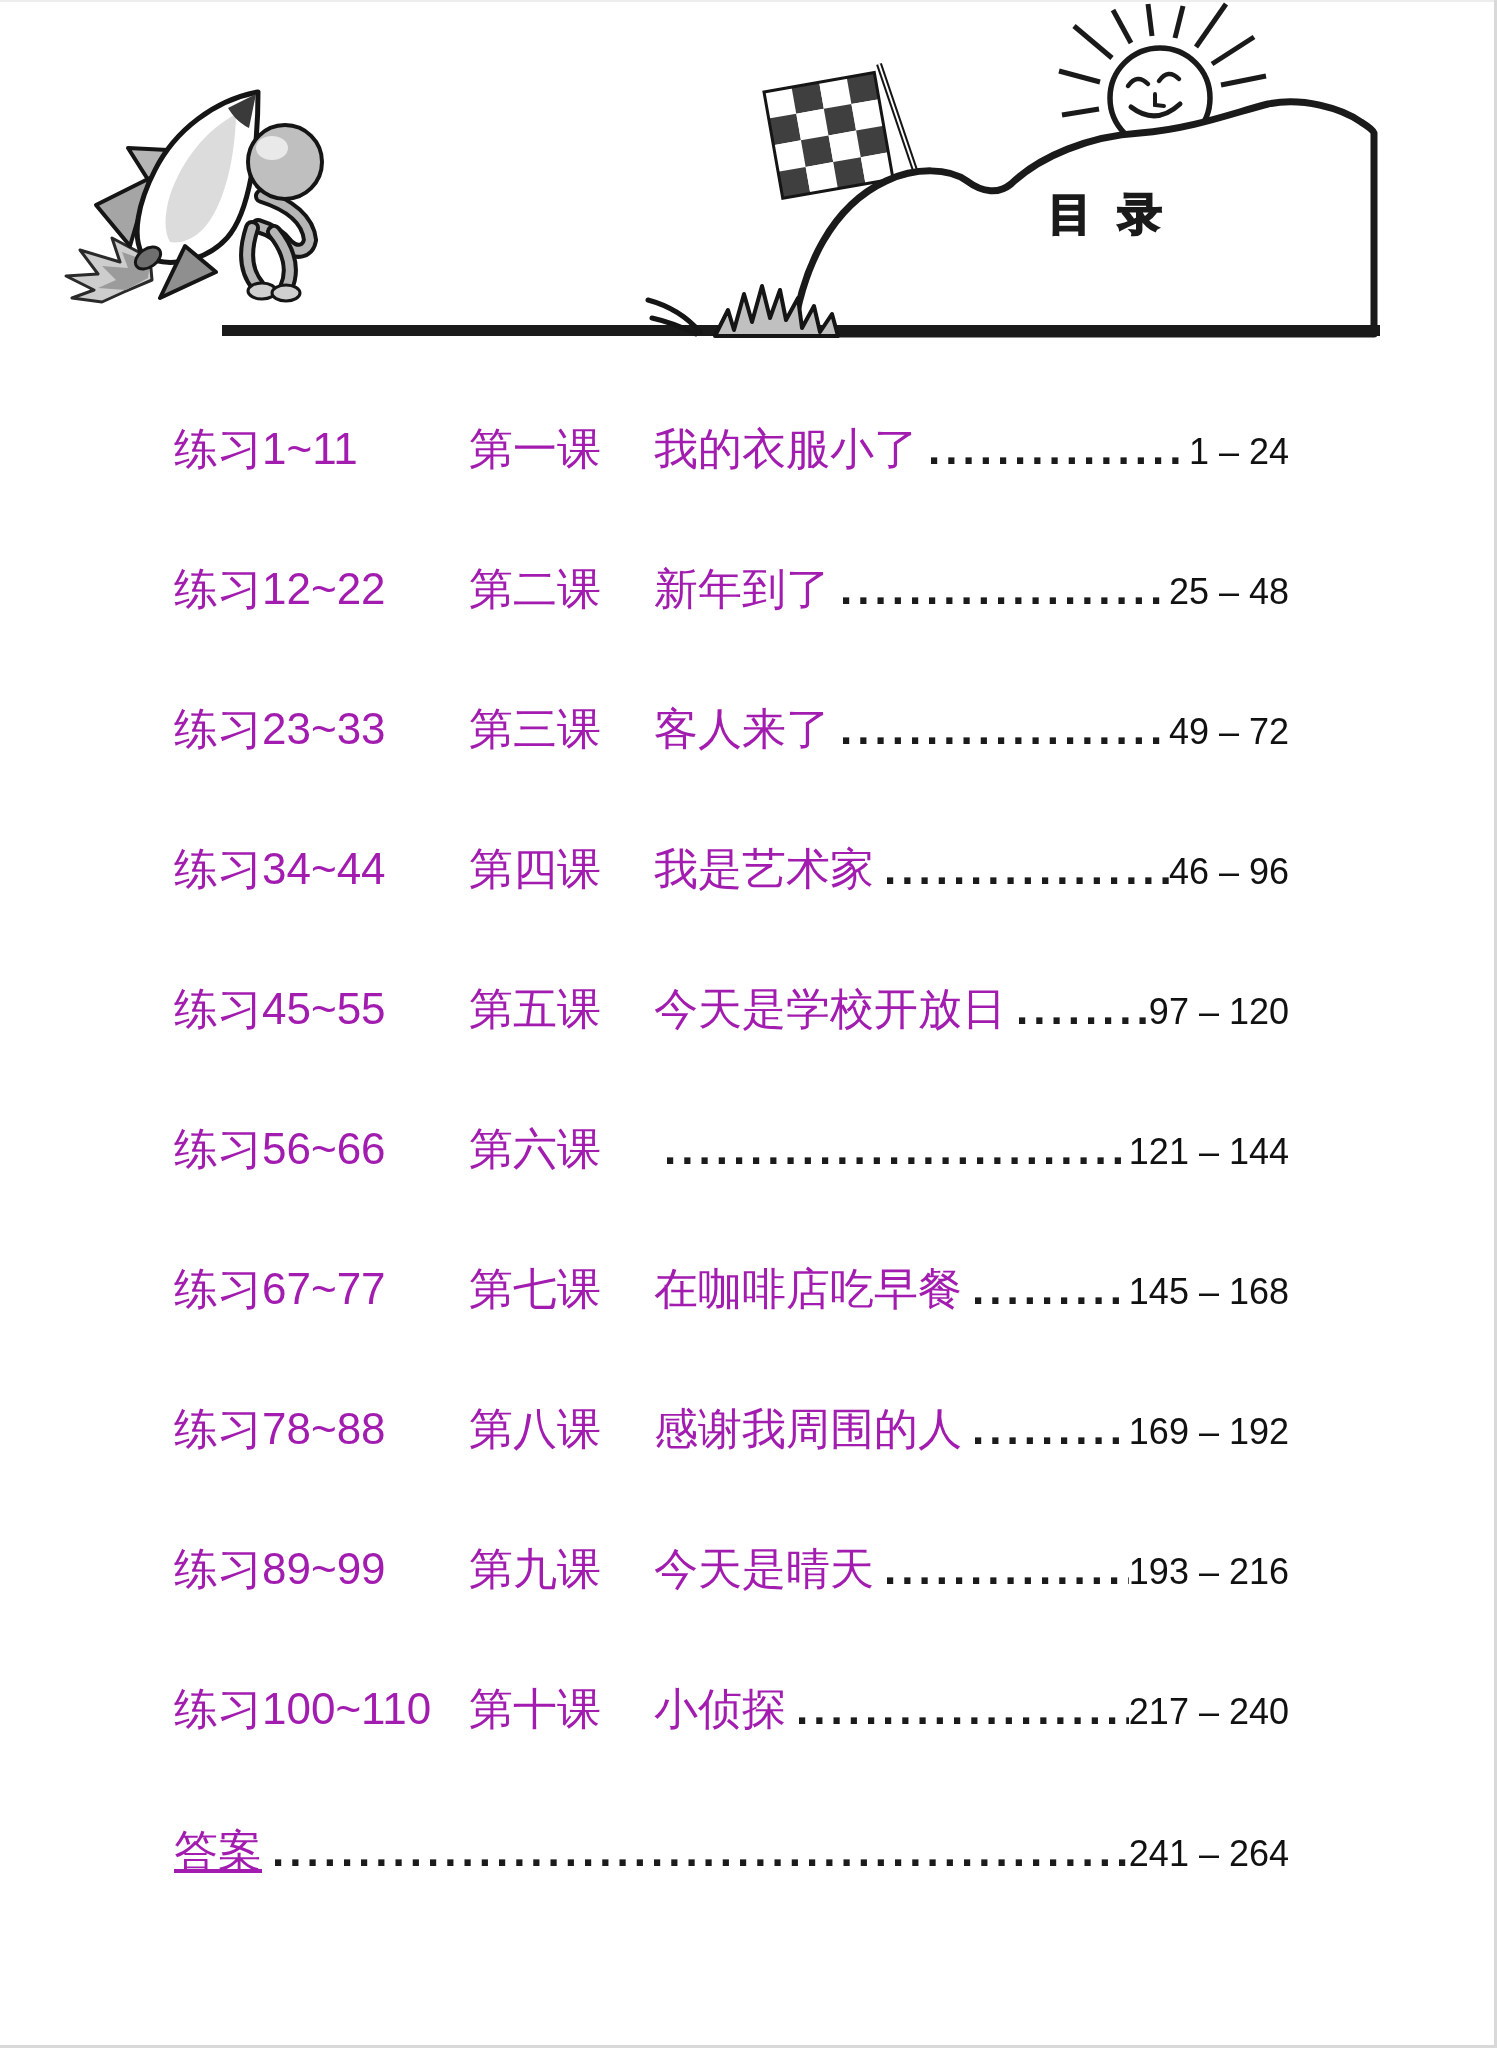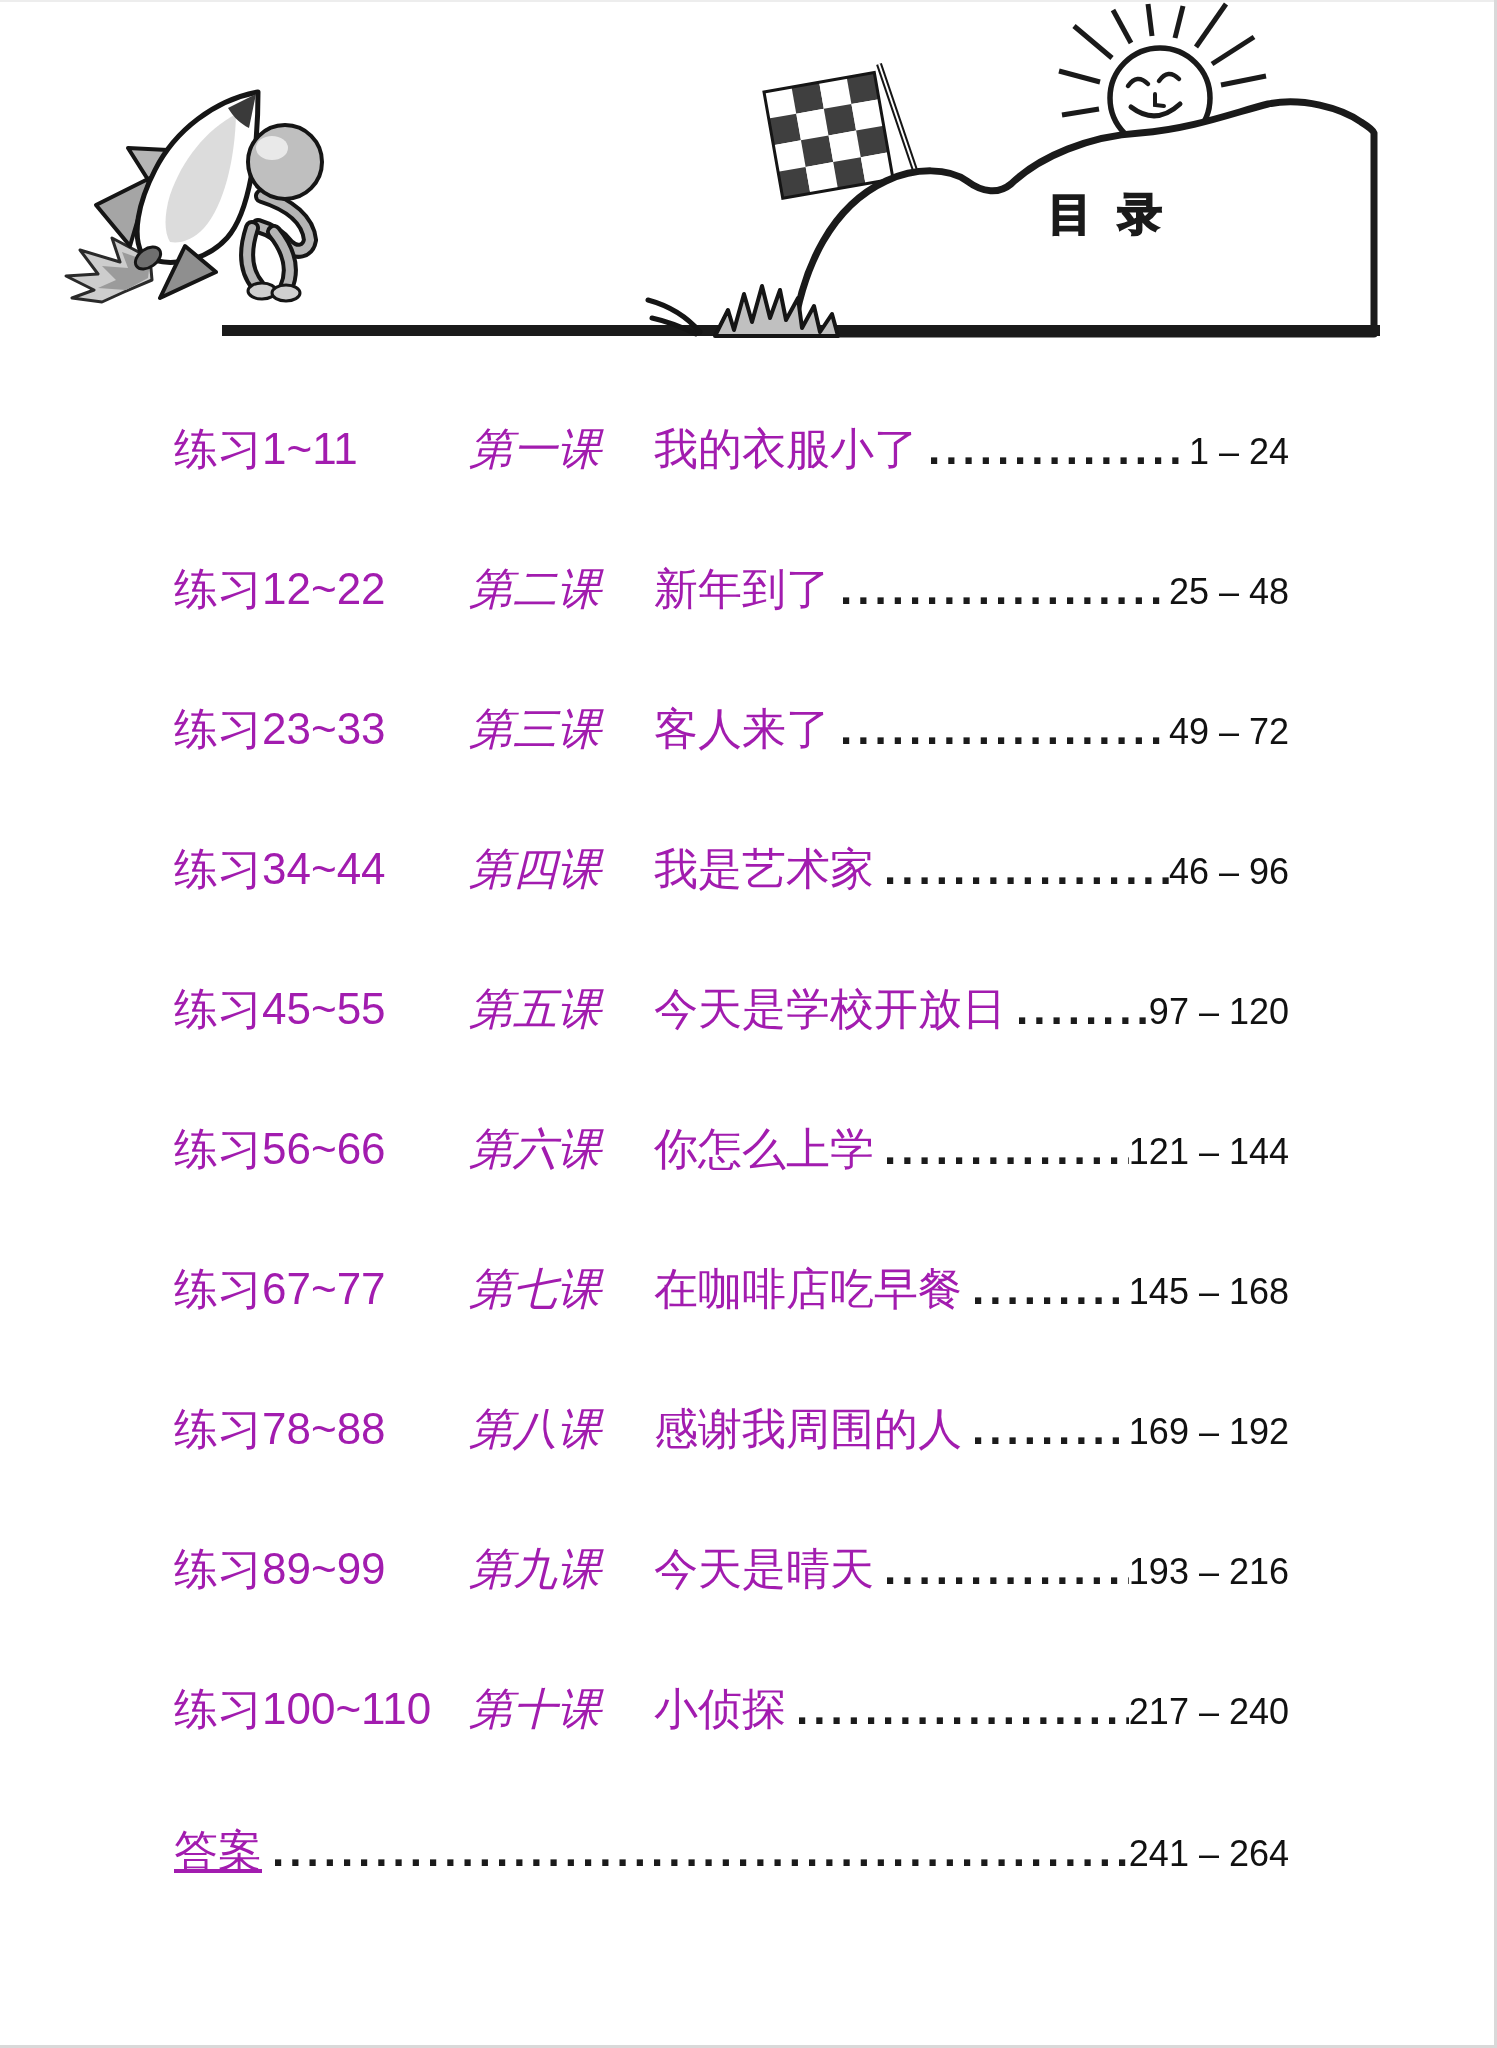--- a/index.html
+++ b/index.html
@@ -12,21 +12,21 @@
   .page-title{
     position:absolute;left:1048px;top:192px;font-size:94px;line-height:1;
     font-weight:bold;letter-spacing:26px;color:#1a1a1a;white-space:nowrap;
     -webkit-text-stroke:2px #1a1a1a;
   }
   .toc-row{
     position:absolute;left:174px;width:1115px;display:flex;align-items:baseline;
   }
   .cjk{font-size:44px;color:#a21caf;}
   .col-ex{flex:0 0 295px;white-space:nowrap;}
-  .col-lesson{flex:0 0 185px;white-space:nowrap;font-style:italic;}
+  .col-lesson{flex:0 0 185px;white-space:nowrap;}
   .col-title{flex:0 0 auto;white-space:nowrap;}
   .dots{
     flex:1 1 30px;overflow:hidden;white-space:nowrap;
     font-size:44px;font-weight:bold;letter-spacing:5px;color:#1b1b1b;
     padding:0 4px 0 10px;
   }
   .col-pages{flex:0 0 auto;white-space:nowrap;font-size:36px;color:#111;}
   .answers-label{flex:0 0 auto;white-space:nowrap;text-decoration:underline;}
 </style>
 </head>
@@ -156,21 +156,20 @@
 <div class="toc-row" style="top:980px">
   <span class="col-ex cjk">练习45~55</span>
   <span class="col-lesson cjk">第五课</span>
   <span class="col-title cjk">今天是学校开放日</span>
   <span class="dots">..........................................................................................</span>
   <span class="col-pages">97 – 120</span>
 </div>
 <div class="toc-row" style="top:1120px">
   <span class="col-ex cjk">练习56~66</span>
   <span class="col-lesson cjk">第六课</span>
-  <span class="col-title cjk">你怎么上学</span>
   <span class="dots">..........................................................................................</span>
   <span class="col-pages">121 – 144</span>
 </div>
 <div class="toc-row" style="top:1260px">
   <span class="col-ex cjk">练习67~77</span>
   <span class="col-lesson cjk">第七课</span>
   <span class="col-title cjk">在咖啡店吃早餐</span>
   <span class="dots">..........................................................................................</span>
   <span class="col-pages">145 – 168</span>
 </div>

